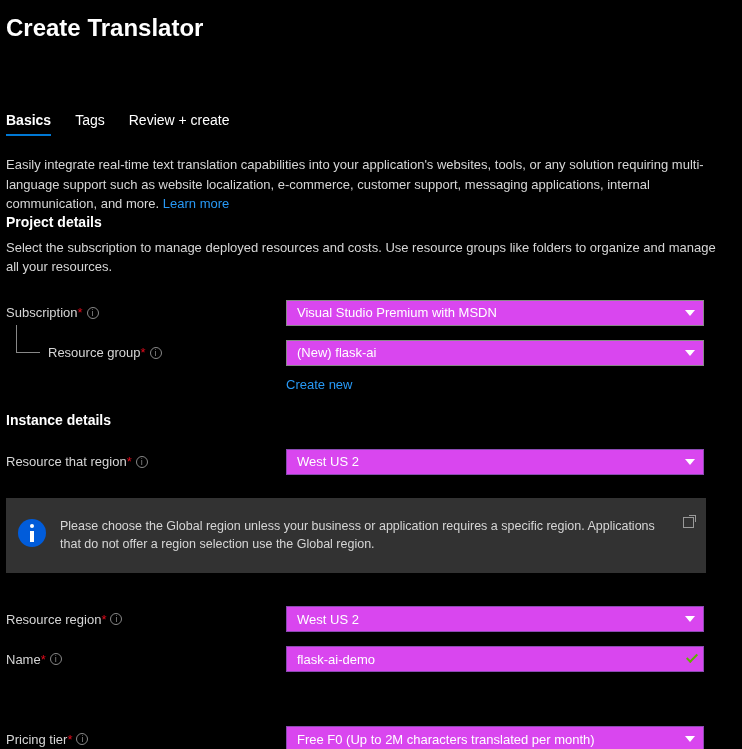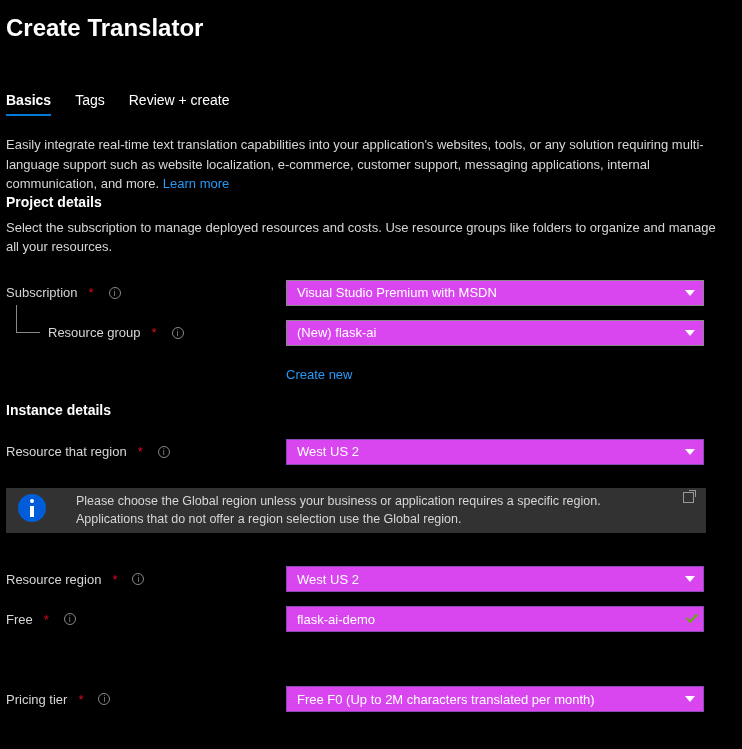--- a/index.html
+++ b/index.html
@@ -13,21 +13,21 @@
       font-family: "Segoe UI", -apple-system, sans-serif;
       font-size: 13px;
       width: 742px;
       height: 749px;
       padding: 10px 6px;
       overflow: hidden;
     }
     .page-title {
       font-size: 24px;
       font-weight: 600;
-      margin-bottom: 44px;
+      margin-bottom: 64px;
       margin-top: 4px;
     }
     .tabs {
       display: flex;
       gap: 24px;
       border-bottom: 1px solid transparent;
       margin-bottom: 18px;
     }
     .tab {
       padding: 6px 0;
@@ -69,21 +69,21 @@
       align-items: center;
       margin-bottom: 8px;
       min-height: 32px;
     }
     .form-label {
       width: 280px;
       font-size: 13px;
       color: #d6d6d6;
       display: flex;
       align-items: center;
-      gap: 11px;
+      gap: 0;
       flex-shrink: 0;
     }
     .form-label.indented {
       padding-left: 42px;
       position: relative;
     }
     .tree-connector {
       position: absolute;
       left: 10px;
       top: -20px;
@@ -145,31 +145,31 @@
       top: 50%;
       transform: translateY(-50%) rotate(45deg);
       width: 6px;
       height: 11px;
       border-right: 2px solid #5db300;
       border-bottom: 2px solid #5db300;
       margin-top: -2px;
     }
     .sub-link {
       margin-left: 280px;
-      margin-top: 18px;
+      margin-top: 8px;
       margin-bottom: 20px;
       font-size: 13px;
     }
     .info-banner {
       background: #323232;
       display: flex;
       align-items: flex-start;
-      padding: 4px 12px;
+      padding: 19px 12px;
       margin: 20px 0 30px 0;
-      gap: 30px;
+      gap: 14px;
       max-width: 700px;
     }
     .info-banner-icon {
       width: 28px;
       height: 28px;
       background: #015cda;
       border-radius: 50%;
       flex-shrink: 0;
       position: relative;
       margin-top: 2px;
@@ -305,21 +305,21 @@
   <div class="form-control">
     <div class="select-box highlighted">
       <span>West US 2</span>
       <span class="chevron-down"></span>
     </div>
   </div>
 </div>
 
 <div class="form-row">
   <div class="form-label">
-    <span>Free</span>
+    <span>Name</span>
     <span class="required">*</span>
     <span class="info-icon">i</span>
   </div>
   <div class="form-control">
     <div class="input-box highlighted">
       <span>flask-ai-demo</span>
       <span class="check-icon"></span>
     </div>
   </div>
 </div>

